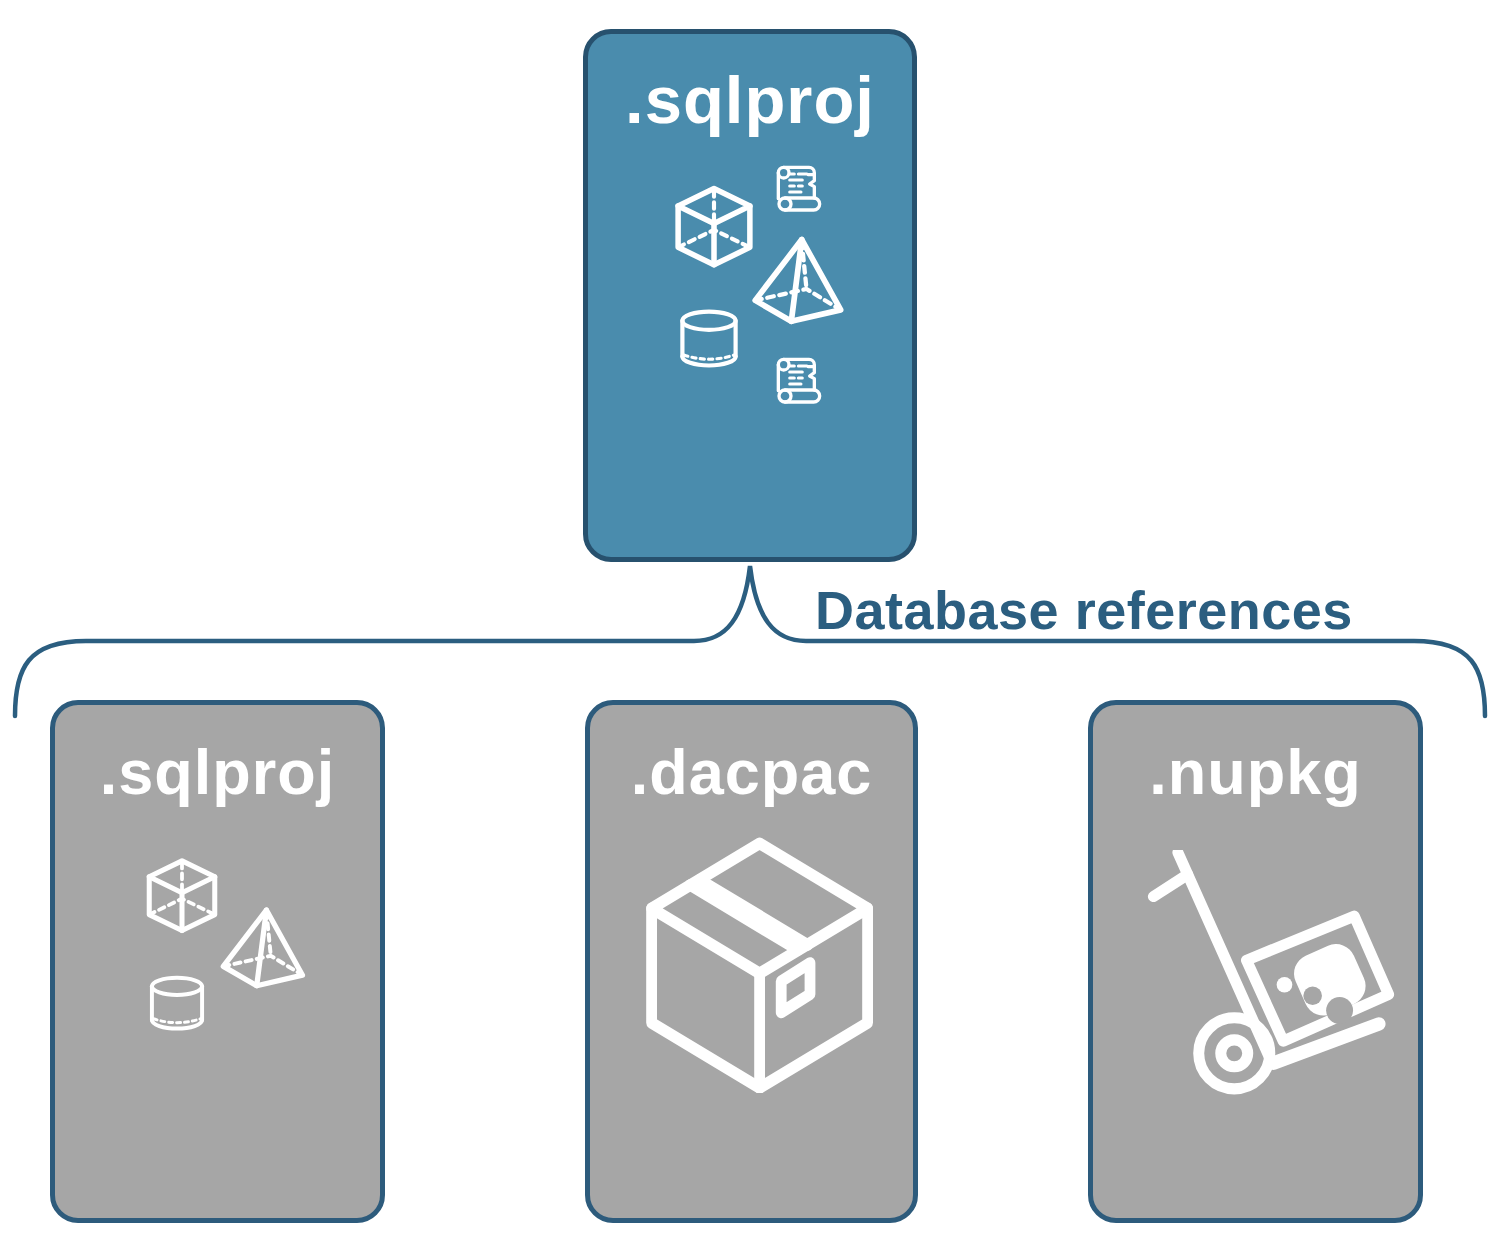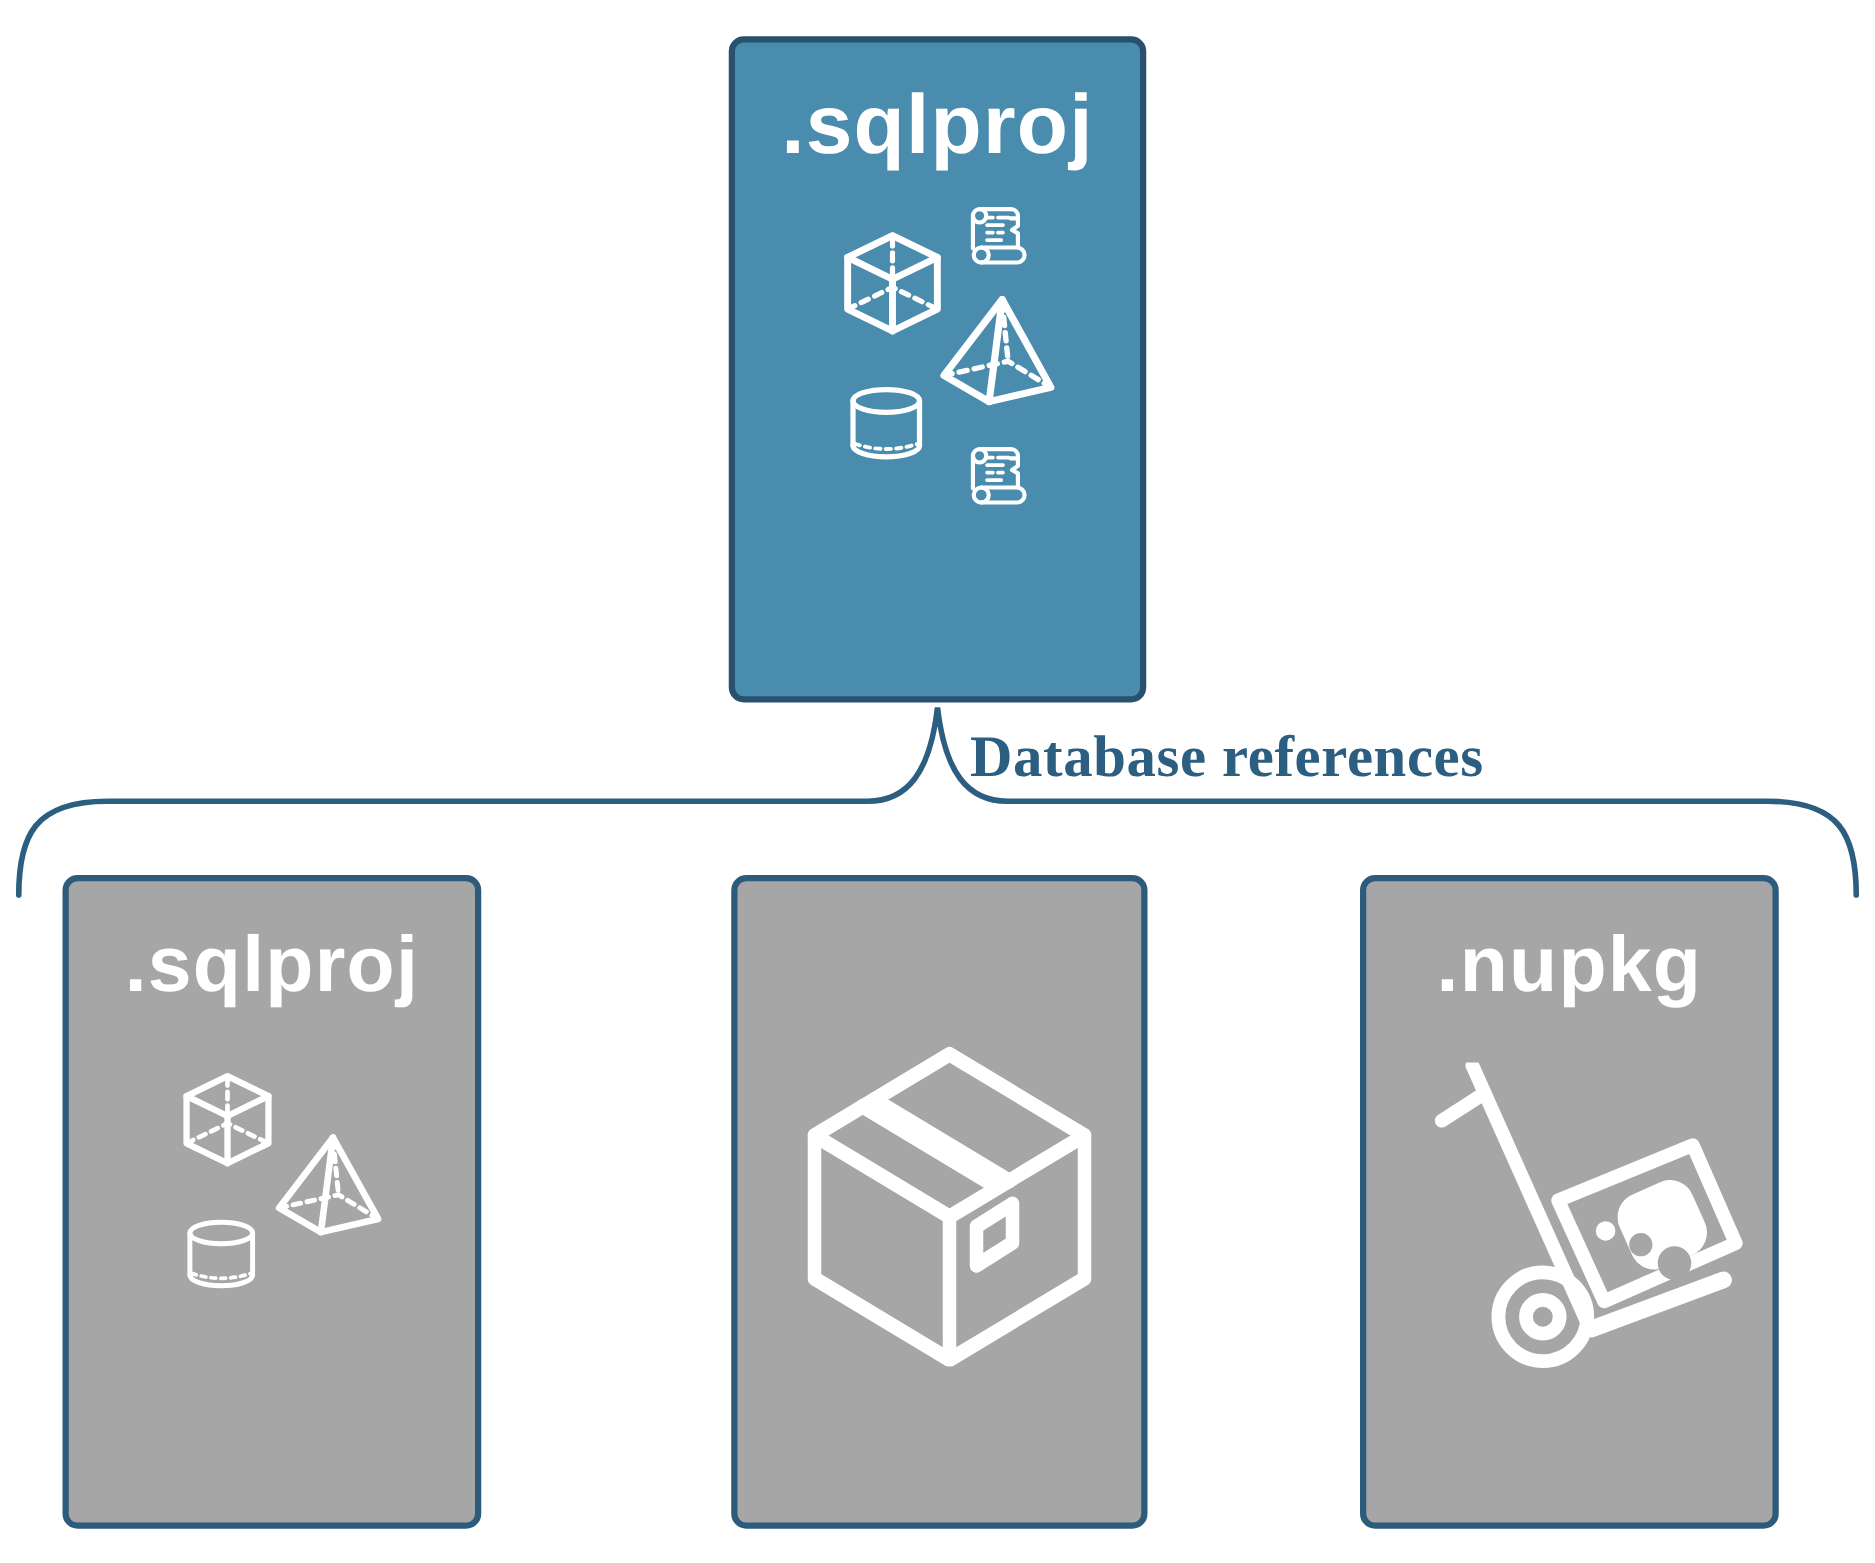--- a/index.html
+++ b/index.html
@@ -9,21 +9,21 @@
     --gray-border:#2D5B7C;
     --ink:#2B5E80;
     --icon:#FFFFFF;
   }
   html,body{margin:0;padding:0;background:#fff;}
   #canvas{
     position:relative;width:1500px;height:1250px;background:#fff;
     font-family:"Liberation Sans","DejaVu Sans",sans-serif;overflow:hidden;
   }
   .node{
-    position:absolute;border-radius:12px;box-sizing:border-box;text-align:center;
+    position:absolute;border-radius:28px;box-sizing:border-box;text-align:center;
   }
   .node.root{
     left:583px;top:29px;width:334px;height:533px;
     background:var(--teal);border:5px solid var(--teal-border);
   }
   .node.child{
     top:700px;width:335px;height:523px;
     background:var(--gray);border:5px solid var(--gray-border);
   }
   #child-sqlproj{left:50px;}
@@ -31,22 +31,22 @@
   #child-nupkg{left:1088px;}
   .node-label{
     display:block;color:#fff;font-weight:700;letter-spacing:1px;
     white-space:nowrap;line-height:1;
   }
   .node.root .node-label{margin-top:32px;font-size:67px;}
   .node.child .node-label{margin-top:36px;font-size:63px;}
   .icon{position:absolute;}
   #brace-layer{position:absolute;left:0;top:540px;width:1500px;height:200px;}
   #connector-label{
-    position:absolute;left:776px;top:583px;color:var(--ink);
-    font-size:47px;font-weight:700;line-height:1;white-space:nowrap;letter-spacing:0.5px;font-family:Liberation Serif, serif;
+    position:absolute;left:815px;top:583px;color:var(--ink);
+    font-size:54px;font-weight:700;line-height:1;white-space:nowrap;letter-spacing:0.5px;
   }
 </style>
 </head>
 <body>
 
 <div id="canvas">
 
   <div class="node root" id="root-sqlproj">
     <span class="node-label">.sqlproj</span>
 
@@ -155,20 +155,21 @@
         <ellipse cx="50" cy="21" rx="38" ry="13"></ellipse>
         <path d="M12 21 V72"></path>
         <path d="M88 21 V72"></path>
         <path d="M12 72 A38 13 0 0 0 88 72"></path>
       </g>
       <path d="M14 70 Q50 82 86 70" stroke="#fff" stroke-width="4.5" fill="none" stroke-dasharray="6 6" stroke-linecap="round"></path>
     </svg>
   </div>
 
   <div class="node child" id="child-dacpac">
+    <span class="node-label">.dacpac</span>
 
     <svg class="icon" style="left:52px;top:128px;width:240px;height:260px;" viewBox="0 0 100 100" preserveAspectRatio="none">
       <g stroke="#fff" stroke-width="4.5" fill="none" stroke-linejoin="round" stroke-linecap="round">
         <path d="M49 4 L4 29 L49 54 L94 29 Z"></path>
         <path d="M4 29 V73 L49 98 L94 73 V29"></path>
         <path d="M49 54 V98"></path>
         <path d="M20 20 L65 45"></path>
         <path d="M24 18 L69 43"></path>
         <path d="M58 57 L70 50 V62 L58 69 Z"></path>
       </g>

